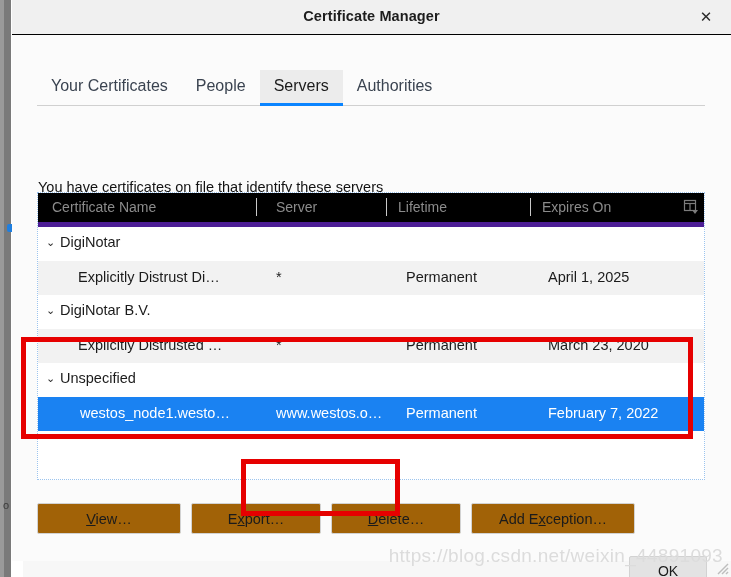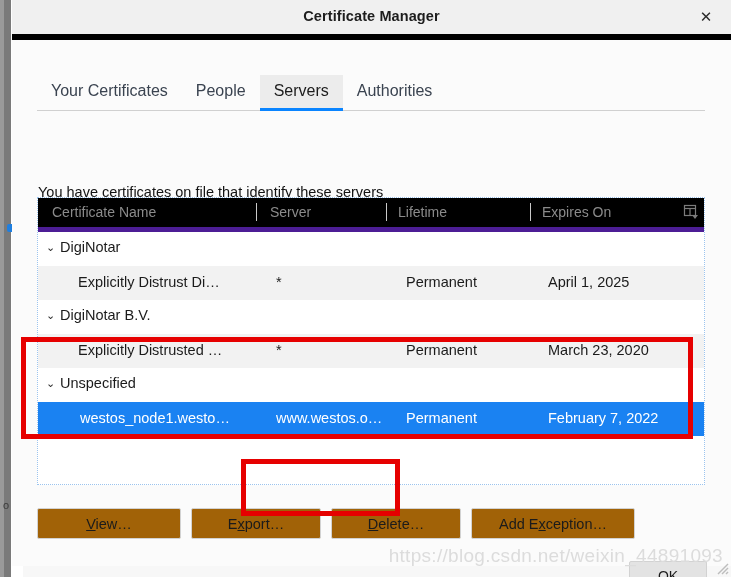--- a/index.html
+++ b/index.html
@@ -66,21 +66,21 @@
     height: 560px;
     background: #fbfbfb;
     box-sizing: border-box;
   }
 
   
   .titlebar {
     position: relative;
     height: 34px;
     background: #f0f0f0;
-    border-bottom: 6px solid #000000;
+    border-bottom: 1px solid #000000;
   }
   .titlebar-title {
     position: absolute;
     left: 0; right: 0; top: 8px;
     text-align: center;
     font-size: 14.5px;
     font-weight: bold;
     color: #1d1d1d;
     letter-spacing: 0.1px;
   }
@@ -339,21 +339,21 @@
         <div class="tab">Authorities</div>
       </div>
 
       <div class="description">You have certificates on file that identify these servers</div>
 
       <div class="table-wrap">
 
         <div class="thead">
           <div class="th" style="left:14px;">Certificate Name</div>
           <div class="th-div" style="left:218px;"></div>
-          <div class="th" style="left:232px;">Server</div>
+          <div class="th" style="left:238px;">Server</div>
           <div class="th-div" style="left:348px;"></div>
           <div class="th" style="left:360px;">Lifetime</div>
           <div class="th-div" style="left:492px;"></div>
           <div class="th" style="left:504px;">Expires On</div>
 
           <div class="col-picker">
             <svg width="18" height="20" viewBox="0 0 18 20">
               <rect x="2.5" y="3.5" width="11" height="10" fill="none" stroke="#7c7c7c" stroke-width="1.2"></rect>
               <line x1="2.5" y1="6.5" x2="13.5" y2="6.5" stroke="#7c7c7c" stroke-width="1.2"></line>
               <line x1="8" y1="6.5" x2="8" y2="13.5" stroke="#7c7c7c" stroke-width="1.2"></line>

